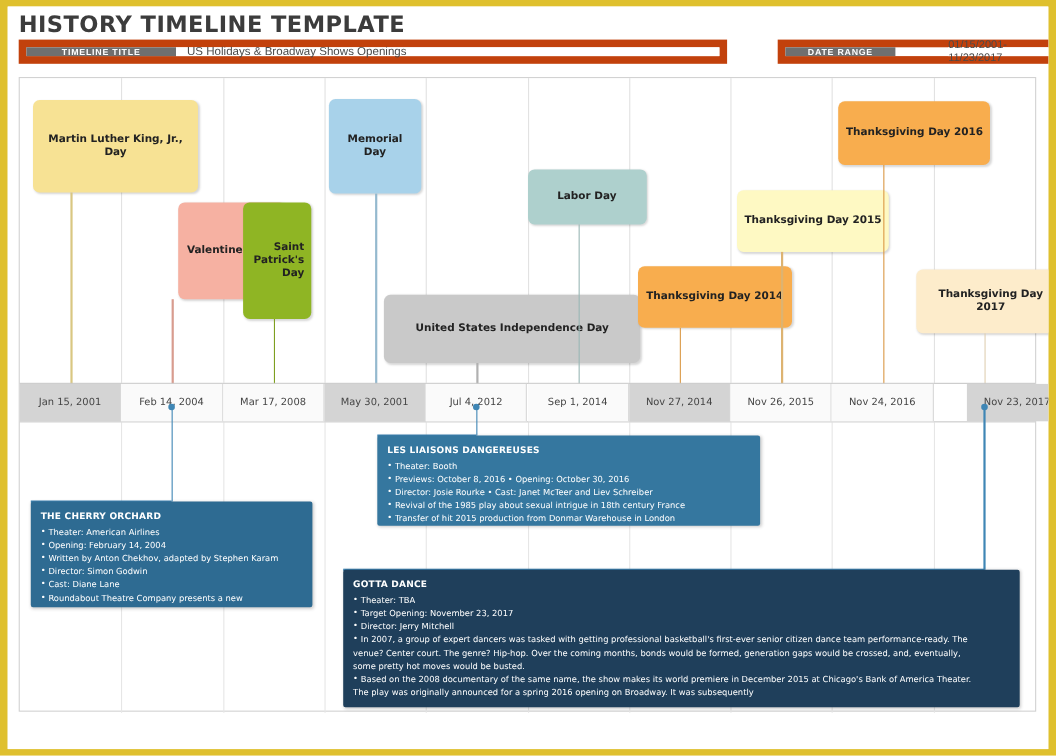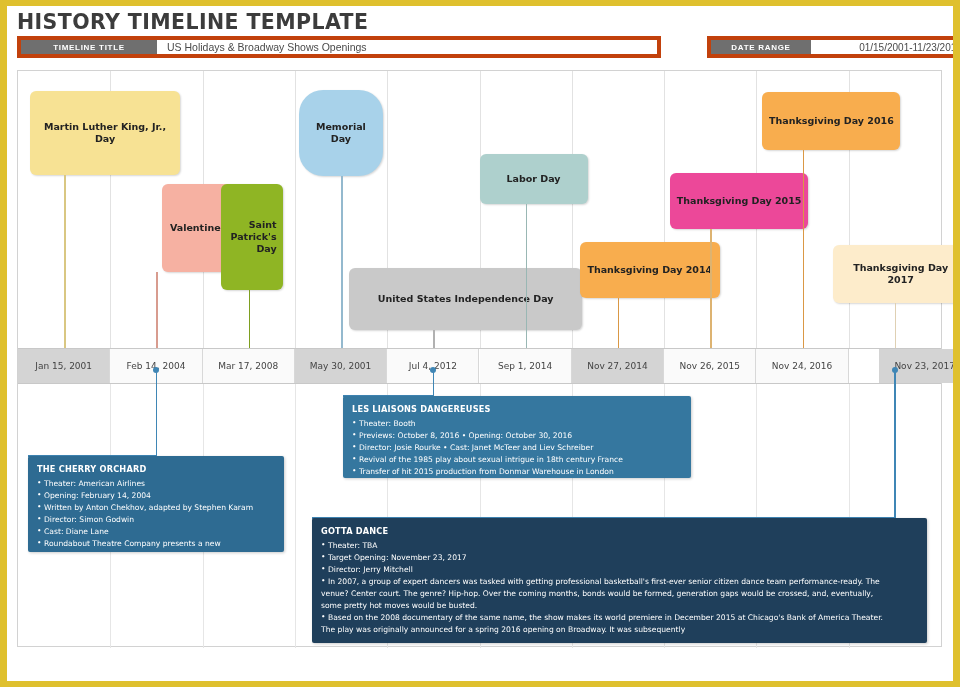--- a/index.html
+++ b/index.html
@@ -42,21 +42,21 @@
     color: #3c3c3c;
     font-family: "DejaVu Sans", sans-serif;
   }
 
   
   .field {
     position: absolute;
     height: 22px;
     display: flex;
     align-items: stretch;
-    border: 4px solid #c2410c;
+    border: 7px solid #c2410c;
   }
   .field .lbl {
     background: #6f6f6f;
     color: #ffffff;
     font-size: 8px;
     font-weight: bold;
     letter-spacing: 0.7px;
     display: flex;
     align-items: center;
     justify-content: center;
@@ -252,33 +252,33 @@
       <div id="cards">
           <div class="card" style="left: 12px; top: 20px; width: 150px; height: 84px; background: rgb(247, 226, 148);">Martin Luther King, Jr., Day</div>
           <div class="stem" style="left: 46.15px; top: 104px; height: 190px; background: rgb(247, 226, 148); filter: brightness(0.88);"></div>
           <div class="stem-dot" style="left: 43.95px; top: 285px; background: rgb(247, 226, 148); filter: brightness(0.9);"></div>
           <div class="card" style="left: 144.3px; top: 113px; width: 98px; height: 88px; background: rgb(246, 177, 162);">Valentine's Day</div>
           <div class="stem" style="left: 138.45px; top: 201px; height: 93px; background: rgb(246, 177, 162); filter: brightness(0.88);"></div>
           <div class="stem-dot" style="left: 136.25px; top: 285px; background: rgb(246, 177, 162); filter: brightness(0.9);"></div>
           <div class="card" style="left: 202.6px; top: 113px; width: 62px; height: 106px; background: rgb(143, 181, 36); text-align: right;">Saint Patrick's Day</div>
           <div class="stem" style="left: 230.75px; top: 219px; height: 75px; background: rgb(143, 181, 36); filter: brightness(0.88);"></div>
           <div class="stem-dot" style="left: 228.55px; top: 285px; background: rgb(143, 181, 36); filter: brightness(0.9);"></div>
-          <div class="card" style="left: 280.9px; top: 19px; width: 84px; height: 86px; background: rgb(168, 210, 234); border-radius: 24px;">Memorial Day</div>
+          <div class="card" style="left: 280.9px; top: 19px; width: 84px; height: 86px; background: rgb(168, 210, 234);">Memorial Day</div>
           <div class="stem" style="left: 323.05px; top: 105px; height: 189px; background: rgb(168, 210, 234); filter: brightness(0.88);"></div>
           <div class="stem-dot" style="left: 320.85px; top: 285px; background: rgb(168, 210, 234); filter: brightness(0.9);"></div>
           <div class="card" style="left: 331.2px; top: 197px; width: 233px; height: 62px; background: rgb(201, 201, 201);">United States Independence Day</div>
           <div class="stem" style="left: 415.35px; top: 259px; height: 35px; background: rgb(201, 201, 201); filter: brightness(0.88);"></div>
           <div class="stem-dot" style="left: 413.15px; top: 285px; background: rgb(201, 201, 201); filter: brightness(0.9);"></div>
           <div class="card" style="left: 461.5px; top: 83px; width: 108px; height: 50px; background: rgb(174, 208, 205);">Labor Day</div>
           <div class="stem" style="left: 507.65px; top: 133px; height: 161px; background: rgb(174, 208, 205); filter: brightness(0.88);"></div>
           <div class="stem-dot" style="left: 505.45px; top: 285px; background: rgb(174, 208, 205); filter: brightness(0.9);"></div>
           <div class="card" style="left: 561.8px; top: 171px; width: 140px; height: 56px; background: rgb(248, 173, 78);">Thanksgiving Day 2014</div>
           <div class="stem" style="left: 599.95px; top: 227px; height: 67px; background: rgb(248, 173, 78); filter: brightness(0.88);"></div>
           <div class="stem-dot" style="left: 597.75px; top: 285px; background: rgb(248, 173, 78); filter: brightness(0.9);"></div>
-          <div class="card" style="left: 652.1px; top: 102px; width: 138px; height: 56px; background: #ec4899;">Thanksgiving Day 2015</div>
+          <div class="card" style="left: 652.1px; top: 102px; width: 138px; height: 56px; background: #fef9c3;">Thanksgiving Day 2015</div>
           <div class="stem" style="left: 692.25px; top: 158px; height: 136px; background: rgb(251, 203, 128); filter: brightness(0.88);"></div>
           <div class="stem-dot" style="left: 690.05px; top: 285px; background: rgb(251, 203, 128); filter: brightness(0.9);"></div>
           <div class="card" style="left: 744.4px; top: 21px; width: 138px; height: 58px; background: rgb(248, 173, 78);">Thanksgiving Day 2016</div>
           <div class="stem" style="left: 784.55px; top: 79px; height: 215px; background: rgb(248, 173, 78); filter: brightness(0.88);"></div>
           <div class="stem-dot" style="left: 782.35px; top: 285px; background: rgb(248, 173, 78); filter: brightness(0.9);"></div>
           <div class="card" style="left: 814.7px; top: 174px; width: 136px; height: 58px; background: rgb(253, 236, 203);">Thanksgiving Day 2017</div>
           <div class="stem" style="left: 876.85px; top: 232px; height: 62px; background: rgb(253, 236, 203); filter: brightness(0.88);"></div>
           <div class="stem-dot" style="left: 874.65px; top: 285px; background: rgb(253, 236, 203); filter: brightness(0.9);"></div>
         </div>
       <div id="axis">

